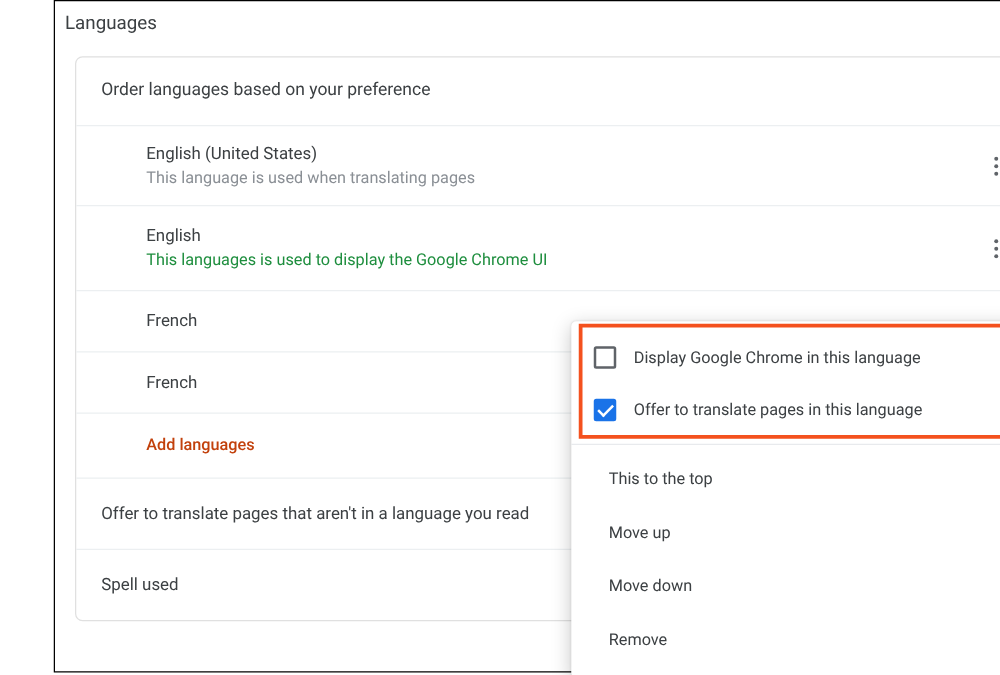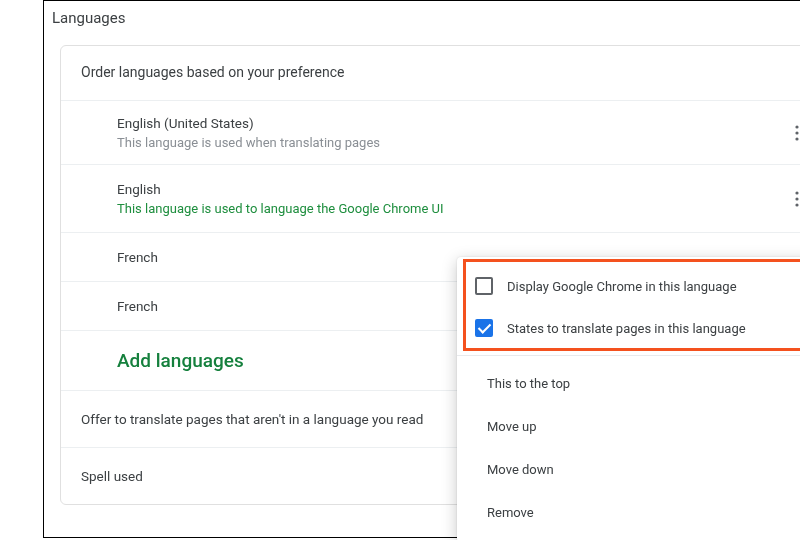--- a/index.html
+++ b/index.html
@@ -55,21 +55,21 @@
       display: flex; align-items: center; justify-content: center;
       cursor: pointer;
       color: #5f6368;
       font-size: 18px;
       border-radius: 50%;
     }
     .add-row {
       border-top: 1px solid #eceff1;
       padding: 18px 12px 18px 56px;
     }
-    .add-link { color: #15803d; font-size: 19px; cursor: pointer; font-weight:500;}
+    .add-link { color: #c2410c; font-size: 13px; cursor: pointer; font-weight:500;}
     .section-row {
       border-top: 1px solid #eceff1;
       padding: 20px 20px;
       font-size: 13.5px;
       color: #3c4043;
     }
     
     .menu {
       position: absolute;
       top: 256px;
@@ -159,21 +159,21 @@
               <circle cx="2" cy="2" r="1.6"></circle>
               <circle cx="2" cy="8" r="1.6"></circle>
               <circle cx="2" cy="14" r="1.6"></circle>
             </svg>
         </div>
       </div>
 
       <div class="lang-row">
         <div class="lang-texts">
           <div class="lang-name">English</div>
-          <div class="lang-sub green">This language is used to language the Google Chrome UI</div>
+          <div class="lang-sub green">This languages is used to display the Google Chrome UI</div>
         </div>
         <div class="more-btn">
           <svg class="dots" viewBox="0 0 4 16">
               <circle cx="2" cy="2" r="1.6"></circle>
               <circle cx="2" cy="8" r="1.6"></circle>
               <circle cx="2" cy="14" r="1.6"></circle>
             </svg>
         </div>
       </div>
 
@@ -198,21 +198,21 @@
     <div class="section-row">Spell used</div>
   </div>
 
   <div class="menu">
     <div class="menu-item">
       <span class="cb"></span>
       <span>Display Google Chrome in this language</span>
     </div>
     <div class="menu-item">
       <span class="cb checked"></span>
-      <span>States to translate pages in this language</span>
+      <span>Offer to translate pages in this language</span>
     </div>
     <div class="menu-sep"></div>
     <div class="menu-item simple">This to the top</div>
     <div class="menu-item simple">Move up</div>
     <div class="menu-item simple">Move down</div>
     <div class="menu-item simple">Remove</div>
   </div>
 
   <div class="highlight-box"></div>
 

